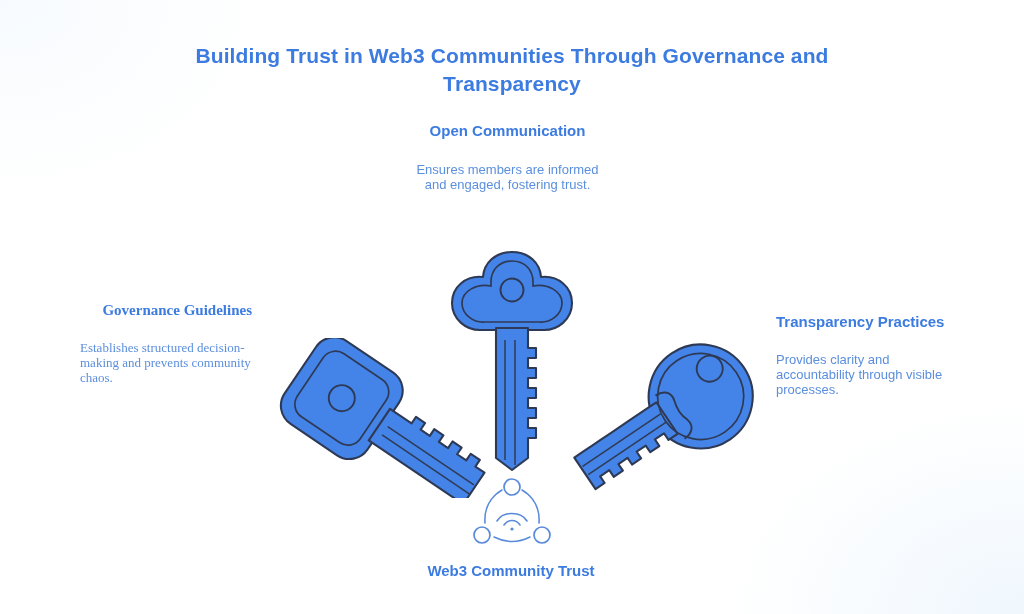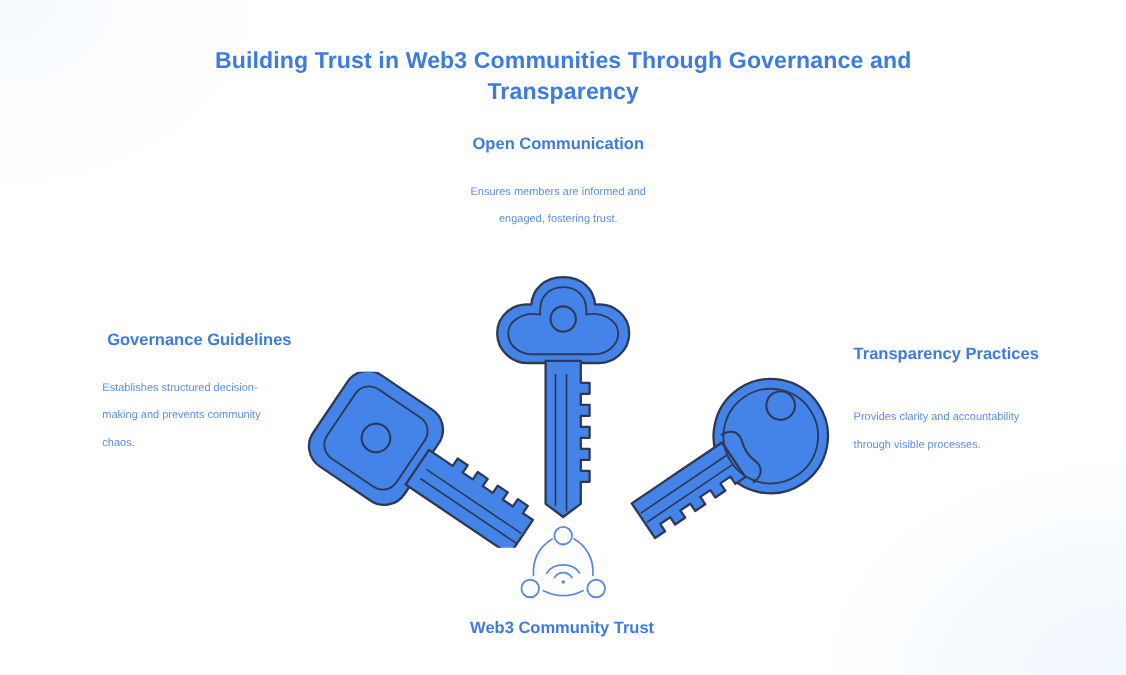--- a/index.html
+++ b/index.html
@@ -40,58 +40,59 @@
   }
 
   
   .node-heading {
     font-size: 15px;
     font-weight: bold;
     line-height: 22px;
     color: #3C7BE0;
   }
   .node-body {
-    font-size: 10px;
+    font-size: 13px;
     font-weight: normal;
-    line-height: 25px;
+    line-height: 15px;
     color: #5B8FDD;
   }
 
   
   #node-top {
     position: absolute;
     left: 409px;
     top: 120px;
     width: 197px;
     text-align: center;
   }
   #node-top .node-body { margin-top: 20px; }
 
   
   #node-left {
     position: absolute;
-    left: 93px;
+    left: 80px;
     top: 299px;
     width: 172px;
     text-align: right;
+    font-family: Liberation Serif, serif;
   }
   #node-left .node-body {
     margin-top: 19px;
     text-align: left;
   }
 
   
   #node-right {
     position: absolute;
     left: 776px;
     top: 311px;
     width: 180px;
     text-align: left;
   }
-  #node-right .node-body { margin-top: 34px; }
+  #node-right .node-body { margin-top: 19px; }
 
   
   #node-bottom-label {
     position: absolute;
     left: 412px;
     top: 560px;
     width: 198px;
     text-align: center;
   }
 

